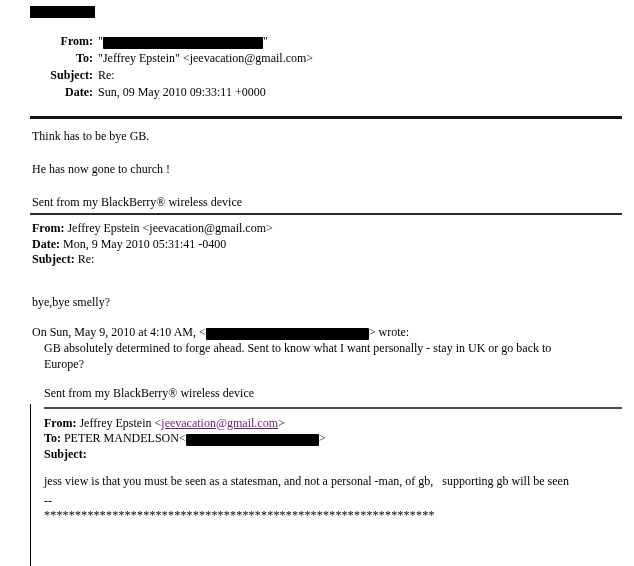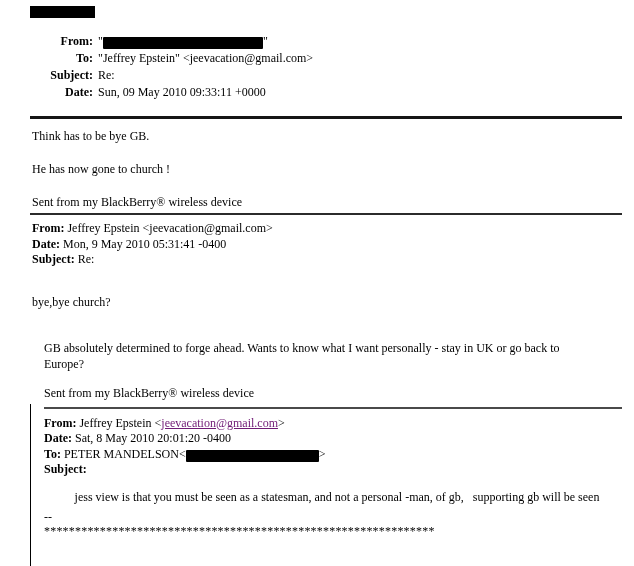--- a/index.html
+++ b/index.html
@@ -48,21 +48,21 @@
   
   .quoteblock {
     position:absolute; left:30px; top:404px; width:600px; height:162px;
     border-left:1.5px solid #000; padding:2px 0 0 13px;
   }
   .rule-thin2 { width:578px; height:1.5px; background:#4a4a4a; margin:1px 0 7px 0; }
   .hdr3 { line-height:15.6px; }
   .hdr3 .lbl { font-weight:bold; }
   .email-link { color:#701a75; text-decoration:underline; cursor:pointer; }
   .body3 { margin-top:11px; line-height:16px; }
-  .body3 .ln { white-space:pre-wrap;text-align:center; }
+  .body3 .ln { white-space:pre-wrap; }
   .sig-dashes { margin-top:6px; line-height:13px; }
   .stars { line-height:14px; letter-spacing:0.2px; }
 </style>
 </head>
 <body>
 
 <div class="page">
 
   <div class="bar-top"></div>
 
@@ -94,34 +94,34 @@
   </div>
 
   <div class="rule-thin1"></div>
 
   <div class="hdr2">
     <div><span class="lbl">From:</span> <span>Jeffrey Epstein &lt;jeevacation@gmail.com&gt;</span></div>
     <div><span class="lbl">Date:</span> <span>Mon, 9 May 2010 05:31:41 -0400</span></div>
     <div><span class="lbl">Subject:</span> <span>Re:</span></div>
   </div>
 
-  <div class="body2">bye,bye church?</div>
+  <div class="body2">bye,bye smelly?</div>
 
+  <div class="onsun"><span>On Sun, May 9, 2010 at 4:10 AM, &lt;</span><span class="redact bar-onsun"></span><span>&gt; wrote:</span></div>
 
   <div class="quote-free">
-    <div class="lines">GB absolutely determined to forge ahead. Wants to know what I want personally - stay in UK or go back to
+    <div class="lines">GB absolutely determined to forge ahead. Sent to know what I want personally - stay in UK or go back to
 Europe?</div>
     <div class="sig">Sent from my BlackBerry® wireless device</div>
   </div>
 
   <div class="quoteblock">
     <div class="rule-thin2"></div>
     <div class="hdr3">
       <div><span class="lbl">From:</span> <span>Jeffrey Epstein &lt;</span><a class="email-link">jeevacation@gmail.com</a><span>&gt;</span></div>
-      <div><span class="lbl">Date:</span> <span>Sat, 8 May 2010 20:01:20 -0400</span></div>
       <div><span class="lbl">To:</span> <span>PETER MANDELSON&lt;</span><span class="redact bar-to3"></span><span>&gt;</span></div>
       <div><span class="lbl">Subject:</span></div>
     </div>
     <div class="body3">
       <div class="ln">jess view is that you must be seen as a statesman, and not a personal -man, of gb,   supporting gb will be seen</div>
     </div>
     <div class="sig-dashes">--</div>
     <div class="stars">***************************************************************</div>
   </div>
 

